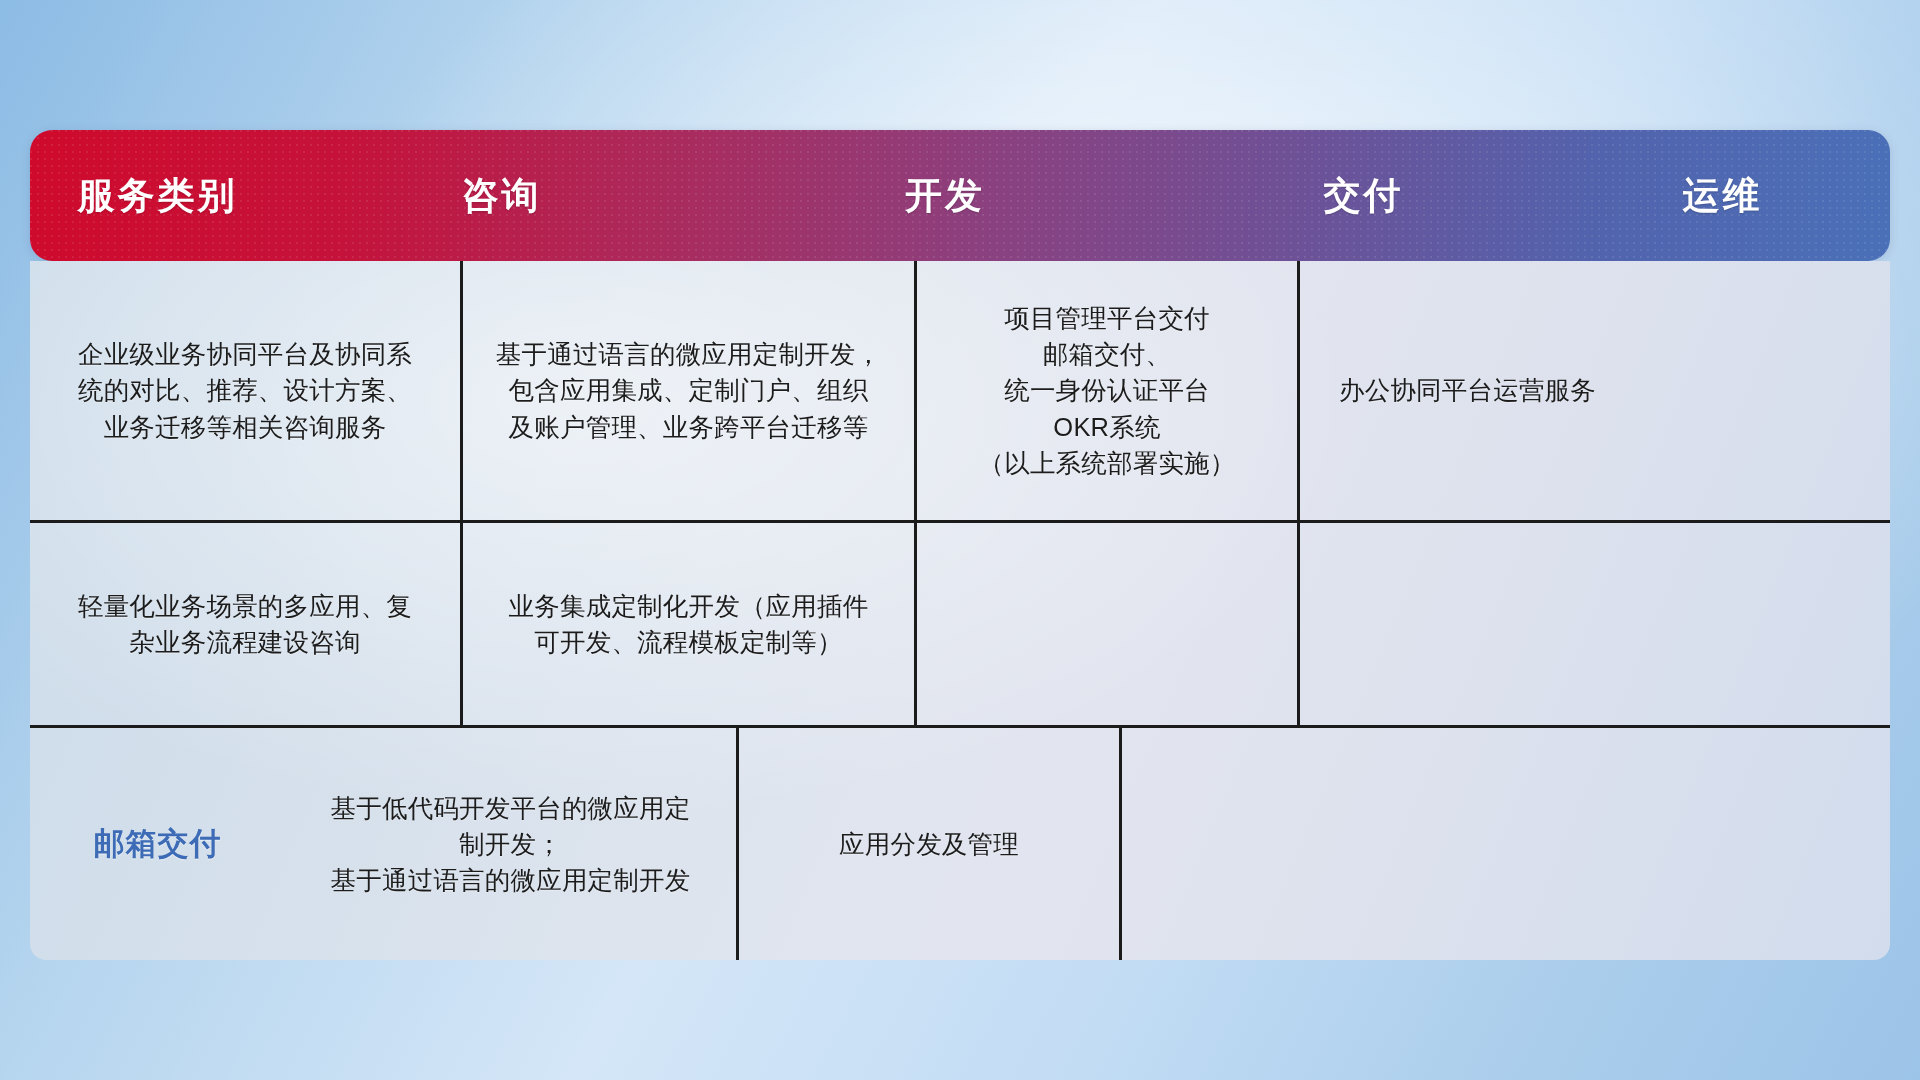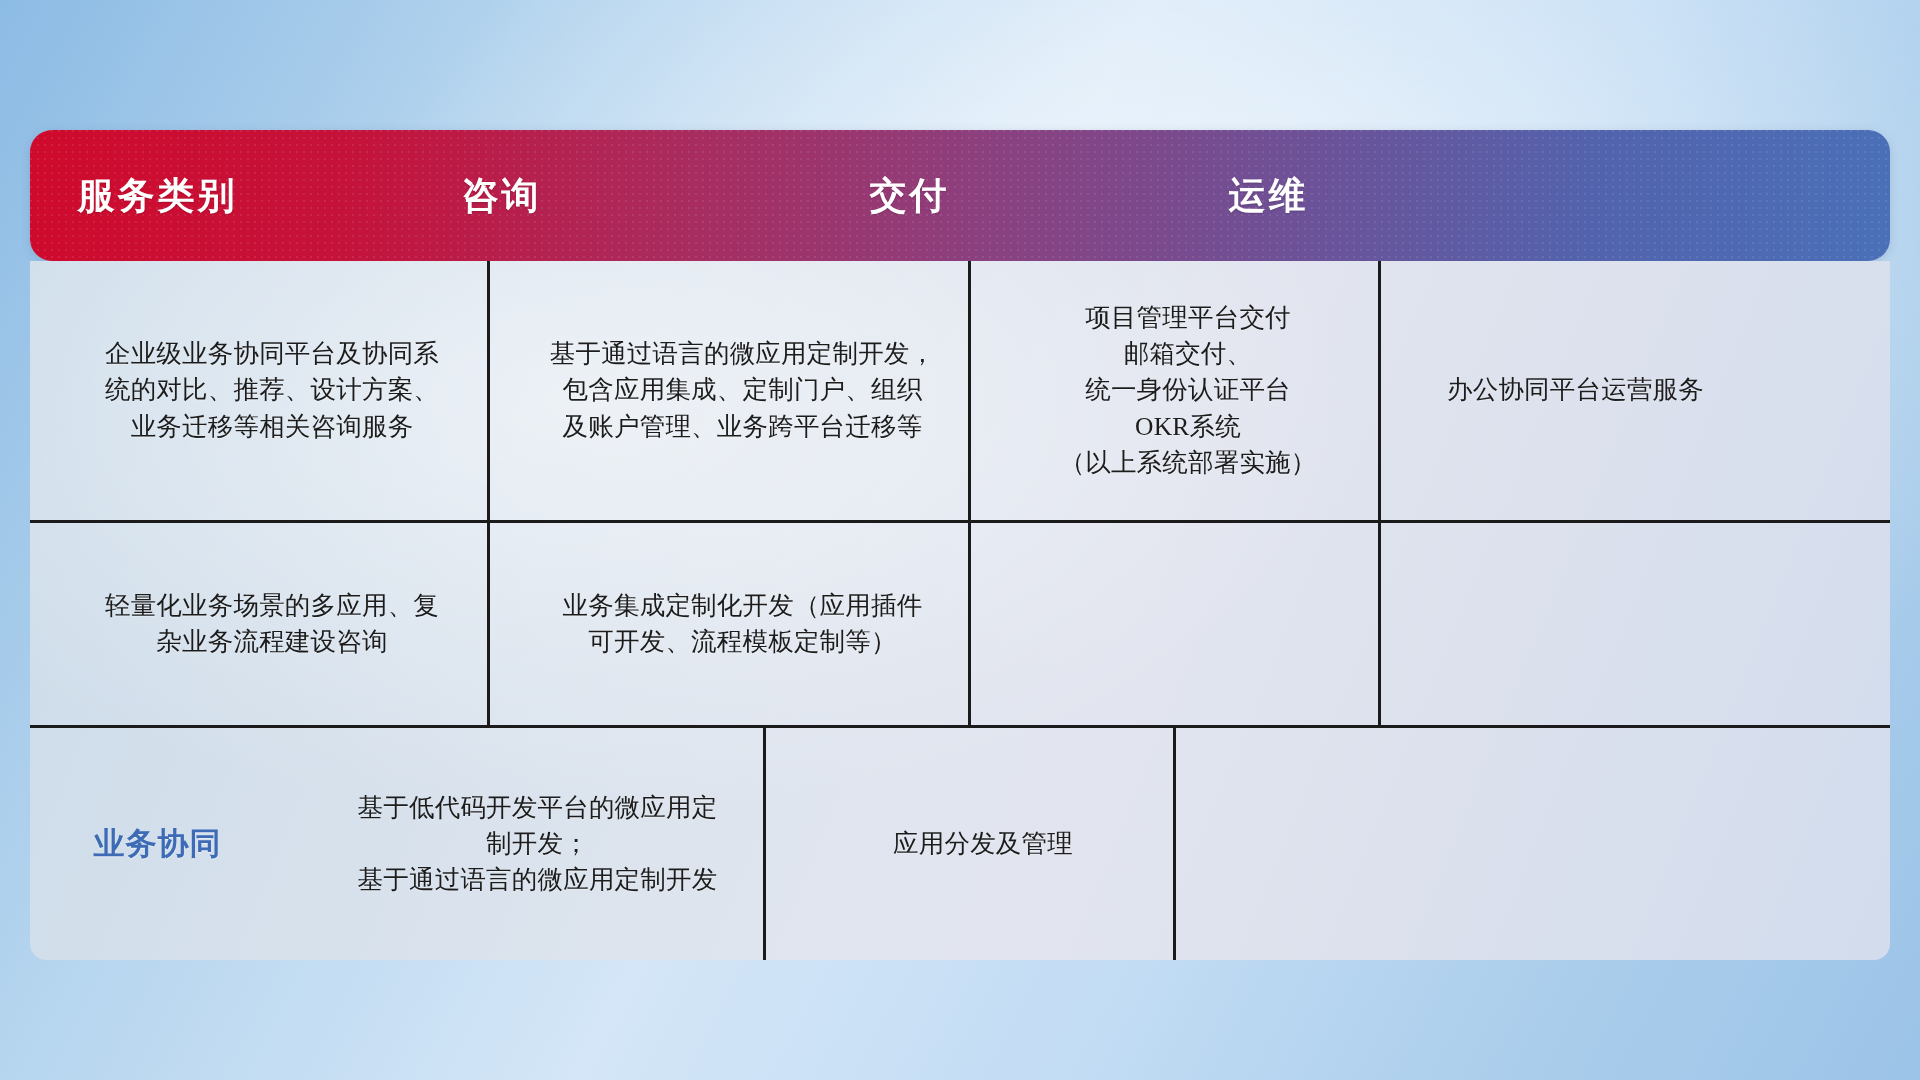--- a/index.html
+++ b/index.html
@@ -18,21 +18,20 @@
     position: relative;
   }
 
   
   #table-wrap {
     position: absolute;
     left: 30px;
     top: 130px;
     width: 1860px;
     height: 830px;
-    font-family: Liberation Serif, serif;
   }
 
   
   #table-header {
     position: relative;
     height: 131px;
     border-radius: 22px;
     background: linear-gradient(97deg,
         #cf0a2c 0%,
         #c5123a 17%,
@@ -122,31 +121,31 @@
     text-shadow: 0 1px 1px rgba(255,255,255,0.55);
   }
 
   .body-text {
     color: #1c1c1c;
     font-size: 25.5px;
     line-height: 1.42;
     letter-spacing: 0.2px;
     white-space: pre-line;
     text-shadow: 0 1px 0 rgba(255,255,255,0.35);
-    margin-left: 27px;
   }
 </style>
 </head>
 <body>
 
 <div id="table-wrap">
 
   <div id="table-header">
     <div class="hcell c0">服务类别</div>
     <div class="hcell c1">咨询</div>
+    <div class="hcell c2">开发</div>
     <div class="hcell c3">交付</div>
     <div class="hcell c4">运维</div>
   </div>
 
   <div id="table-body">
 
     <div class="row r0">
       <div class="cell c1 body-text rule">企业级业务协同平台及协同系
 统的对比、推荐、设计方案、
 业务迁移等相关咨询服务</div>
@@ -164,21 +163,21 @@
     <div class="row r1">
       <div class="cell c1 body-text rule">轻量化业务场景的多应用、复
 杂业务流程建设咨询</div>
       <div class="cell c2 body-text rule">业务集成定制化开发（应用插件
 可开发、流程模板定制等）</div>
       <div class="cell c3 body-text rule"></div>
       <div class="cell c4 body-text"></div>
     </div>
 
     <div class="row r2">
-      <div class="cell c0 label-cell">业务协同</div>
+      <div class="cell c0 label-cell">邮箱交付</div>
       <div class="cell c2 body-text rule">基于低代码开发平台的微应用定
 制开发；
 基于通过语言的微应用定制开发</div>
       <div class="cell c3 body-text rule">应用分发及管理</div>
       <div class="cell c4 body-text"></div>
     </div>
 
   </div>
 </div>
 

